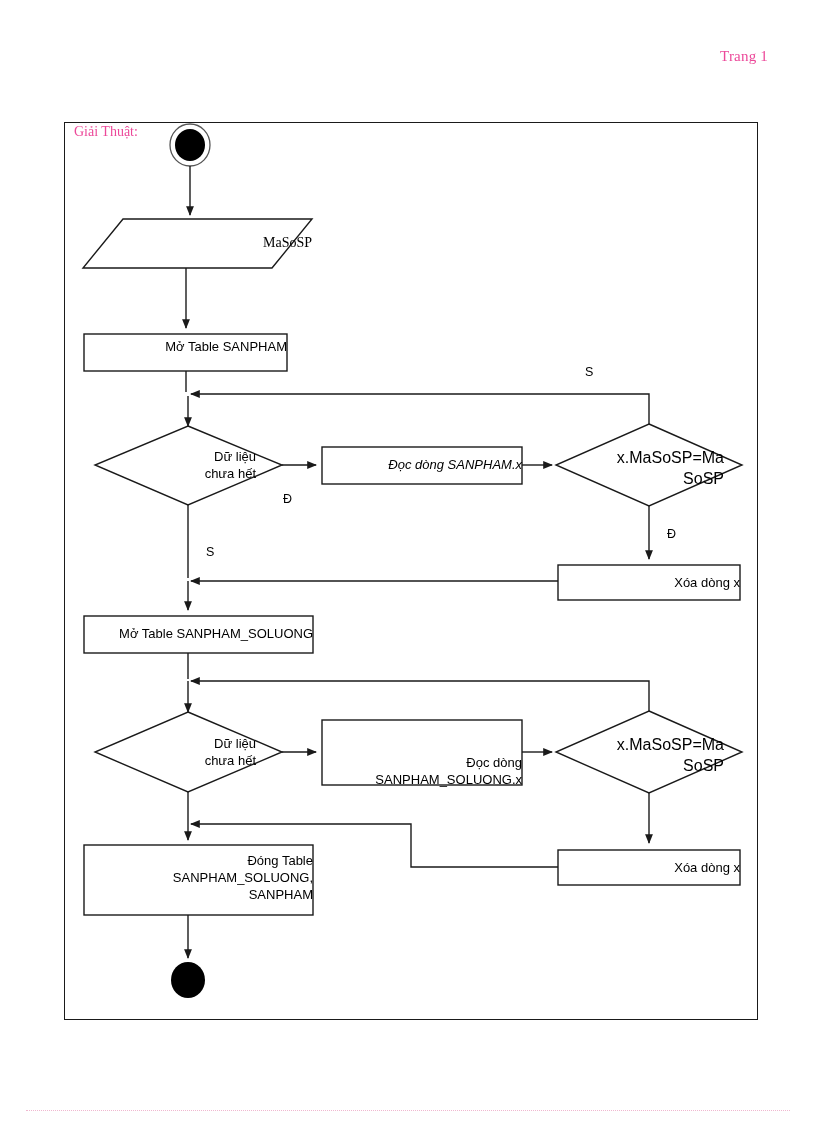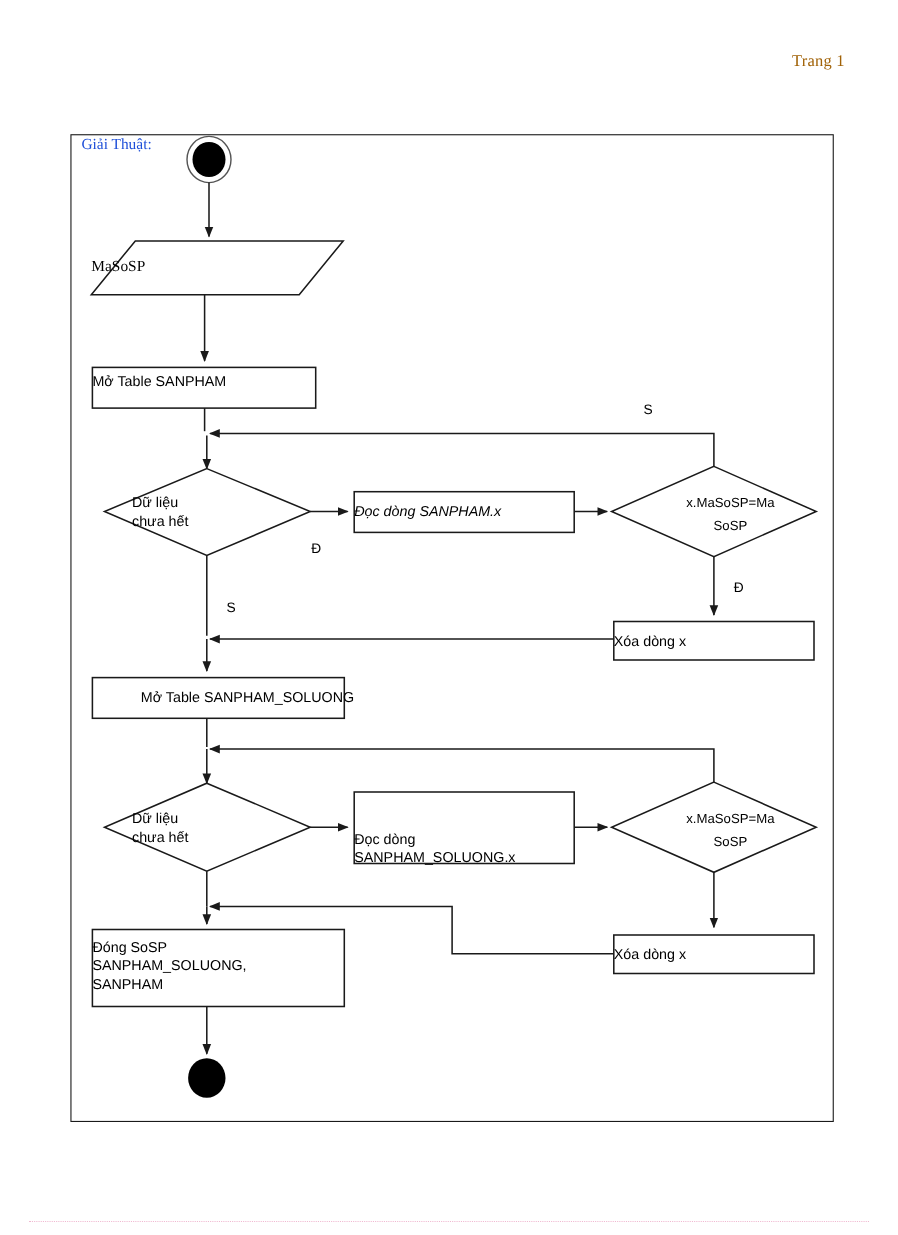--- a/index.html
+++ b/index.html
@@ -16,69 +16,69 @@
     height: 1123px;
     background: #ffffff;
     overflow: hidden;
   }
   #page-header {
     position: absolute;
     right: 48px;
     top: 48px;
     font-family: "Liberation Serif", serif;
     font-size: 15px;
-    color: #a16207;
+    color: #ec4899;
     letter-spacing: 0.2px;
   }
   #frame {
     position: absolute;
     left: 64px;
     top: 122px;
     width: 694px;
     height: 898px;
     border: 1px solid #1a1a1a;
     box-sizing: border-box;
     background: #ffffff;
   }
   #frame-title {
     position: absolute;
     left: 74px;
     top: 124px;
     font-family: "Liberation Serif", serif;
     font-size: 14px;
-    color: #1d4ed8;
+    color: #ec4899;
     white-space: nowrap;
     text-align: right;
   }
   .svg-layer {
     position: absolute;
     left: 0;
     top: 0;
     width: 816px;
     height: 1123px;
     pointer-events: none;
   }
   .node-label {
     position: absolute;
     font-family: "Liberation Sans", sans-serif;
     font-size: 13px;
     color: #000000;
     line-height: 17px;
-    text-align: left;
+    text-align: right;
     white-space: pre-line;
     pointer-events: none;
   }
   .node-label.io-label {
     font-family: "Liberation Serif", serif;
     font-size: 14px;
   }
   .node-label.cond-label {
-    font-size: 12px;
+    font-size: 16px;
     line-height: 21px;
-    text-align: center;
+    text-align: right;
   }
   .edge-label {
     position: absolute;
     font-family: "Liberation Sans", sans-serif;
     font-size: 12.5px;
     color: #000000;
     pointer-events: none;
   }
   .hit {
     position: absolute;
@@ -193,34 +193,34 @@
   <div class="node-label" style="left:120px; top:448px; width:136px;">Dữ liệu
 chưa hết</div>
 
   <div class="node-label" style="left:322px; top:456px; width:200px;font-style:italic;">Đọc dòng SANPHAM.x</div>
 
   <div class="node-label cond-label" style="left:604px; top:447px; width:120px;">x.MaSoSP=Ma
 SoSP</div>
 
   <div class="node-label" style="left:558px; top:574px; width:182px;">Xóa dòng x</div>
 
-  <div class="node-label" style="left:84px; top:625px; width:229px;padding-left:44px;">Mở Table SANPHAM_SOLUONG</div>
+  <div class="node-label" style="left:84px; top:625px; width:229px;">Mở Table SANPHAM_SOLUONG</div>
 
   <div class="node-label" style="left:120px; top:735px; width:136px;">Dữ liệu
 chưa hết</div>
 
   <div class="node-label" style="left:322px; top:735px; width:200px;margin-top:19px;">Đọc dòng
 SANPHAM_SOLUONG.x</div>
 
   <div class="node-label cond-label" style="left:604px; top:734px; width:120px;">x.MaSoSP=Ma
 SoSP</div>
 
   <div class="node-label" style="left:558px; top:859px; width:182px;">Xóa dòng x</div>
 
-  <div class="node-label" style="left:84px; top:852px; width:229px;">Đóng SoSP
+  <div class="node-label" style="left:84px; top:852px; width:229px;">Đóng Table
 SANPHAM_SOLUONG,
 SANPHAM</div>
 
   <div class="edge-label" style="left:585px; top:365px;">S</div>
   <div class="edge-label" style="left:283px; top:492px;">Đ</div>
   <div class="edge-label" style="left:667px; top:527px;">Đ</div>
   <div class="edge-label" style="left:206px; top:545px;">S</div>
 
   <div class="hit" style="left:170px; top:124px; width:40px; height:42px;"></div>
   <div class="hit" style="left:83px; top:219px; width:229px; height:49px;"></div>

